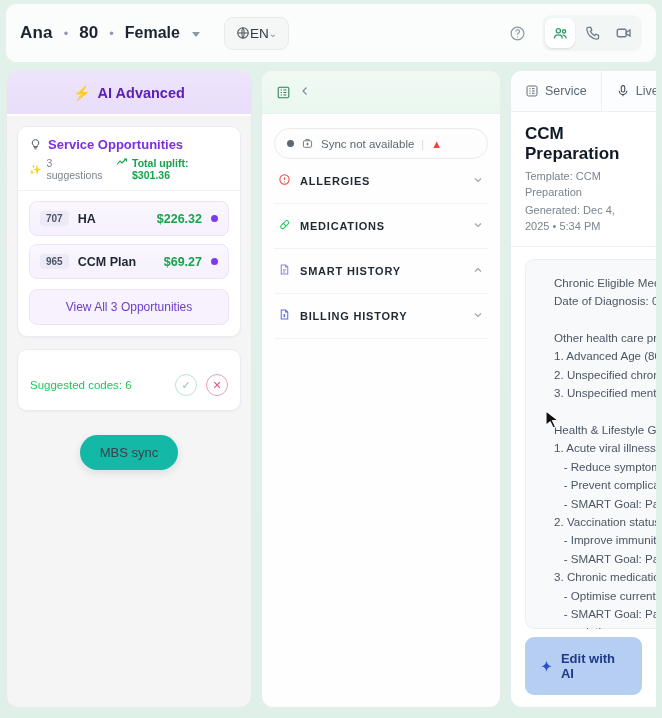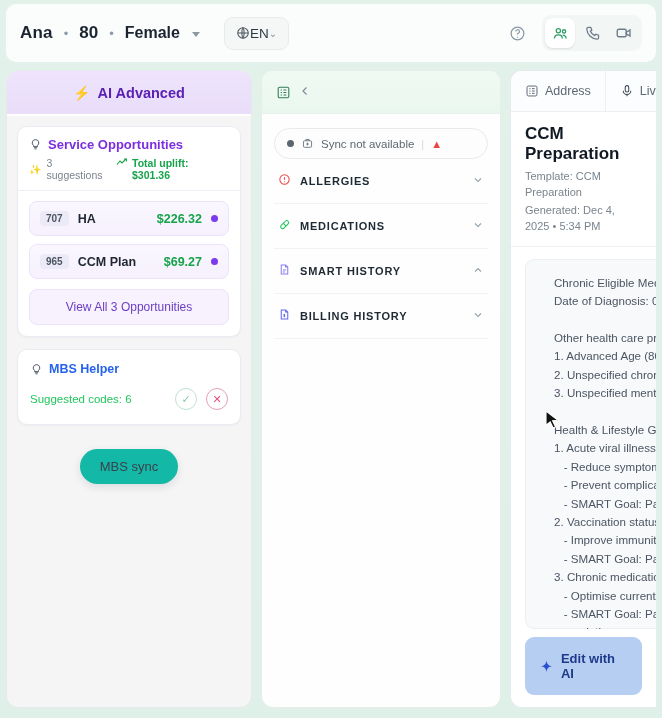--- a/index.html
+++ b/index.html
@@ -280,26 +280,20 @@
               <span class="so-code">965</span>
               <span class="so-label">CCM Plan</span>
               <span class="so-price">$69.27</span>
               <span class="so-bullet"></span>
             </div>
             <div class="view-all">View All 3 Opportunities</div>
           </div>
         </div>
 
         <div class="card mbs-card">
-          <div class="mbs-title-row">
-            <svg width="13" height="13" viewBox="0 0 24 24" fill="none" stroke="#4b5563" stroke-width="1.8">
-              <path d="M9 17h6M10 20h4M12 3a6 6 0 0 0-3.5 10.9V16h7v-2.1A6 6 0 0 0 12 3z"></path>
-            </svg>
-            <span class="mbs-title">MBS Helper</span>
-          </div>
           <div class="mbs-row2">
             <span class="mbs-sugg">Suggested codes: 6</span>
             <span class="mbs-acts">
               <span class="circ ok">✓</span>
               <span class="circ no">✕</span>
             </span>
           </div>
         </div>
 
         <div class="mbs-sync-wrap">
@@ -399,21 +393,21 @@
       </div>
     </div>
 
     <div class="col col-right">
       <div class="tabs">
         <div class="tab">
           <svg width="14" height="14" viewBox="0 0 24 24" fill="none" stroke="#5e6874" stroke-width="1.7">
             <rect x="3.5" y="3.5" width="17" height="17" rx="2.5"></rect>
             <path d="M7.5 8h2M12 8h4.5M7.5 12h2M12 12h4.5M7.5 16h2M12 16h4.5"></path>
           </svg>
-          <span>Address</span>
+          <span>Service</span>
         </div>
         <div class="tab">
           <svg width="14" height="14" viewBox="0 0 24 24" fill="none" stroke="#3b4654" stroke-width="1.8">
             <rect x="9" y="2.8" width="6" height="11" rx="3"></rect>
               <path d="M5.5 11.5a6.5 6.5 0 0 0 13 0"></path>
               <path d="M12 18v3"></path>
           </svg>
           <span>LiveScri</span>
         </div>
       </div>

